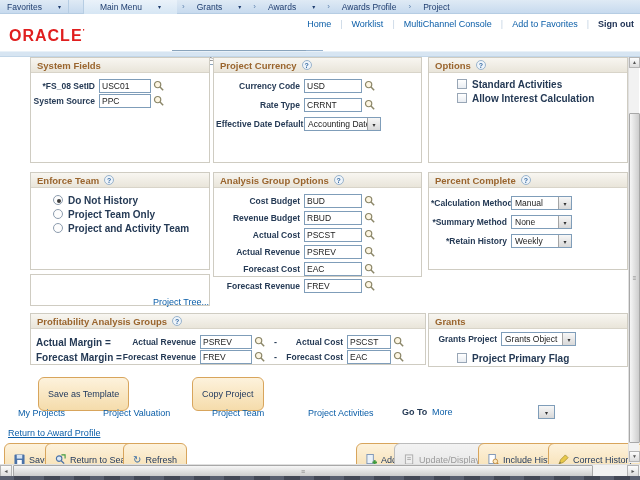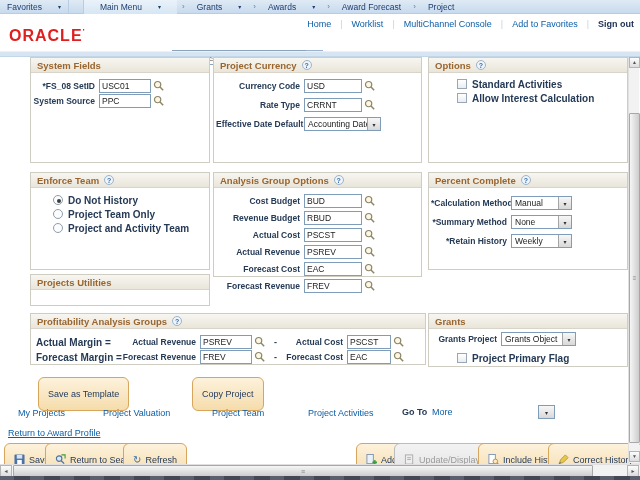--- a/index.html
+++ b/index.html
@@ -104,21 +104,21 @@
       <span>Grants</span>
       <span class="dd-mini">▾</span>
     </span>
     <span class="crumb-sep">›</span>
     <span class="crumb-item">
       <span>Awards</span>
       <span class="dd-mini">▾</span>
     </span>
     <span class="crumb-sep">›</span>
     <span class="crumb-item">
-      <span>Award Forecast</span>
+      <span>Awards Profile</span>
     </span>
     <span class="crumb-sep">›</span>
     <span class="crumb-item">
       <span>Project</span>
     </span>
   </div>
 
   <div class="header">
     <div class="logo"><span>ORACLE</span><span class="logo-tm">ʼ</span></div>
     <div class="navlinks">
@@ -232,23 +232,20 @@
       <span class="rb"></span>
       <span class="cblabel">Project Team Only</span>
     </div>
     <div class="frow" style="left:22px;top:48px">
       <span class="rb"></span>
       <span class="cblabel">Project and Activity Team</span>
     </div>
   </div>
 
   <div class="box" style="left:30px;top:274px;width:180px;height:32px">
-    <div class="box-title">
-        <span>Projects Utilities</span>
-      </div>
     <div style="text-align:right;padding-top:16px">
       <span class="link">Project Tree...</span>
     </div>
   </div>
 
   <div class="box" style="left:213px;top:172px;width:209px;height:105px">
     <div class="box-title">
       <span>Analysis Group Options</span>
       <span class="qicon">?</span>
     </div>

